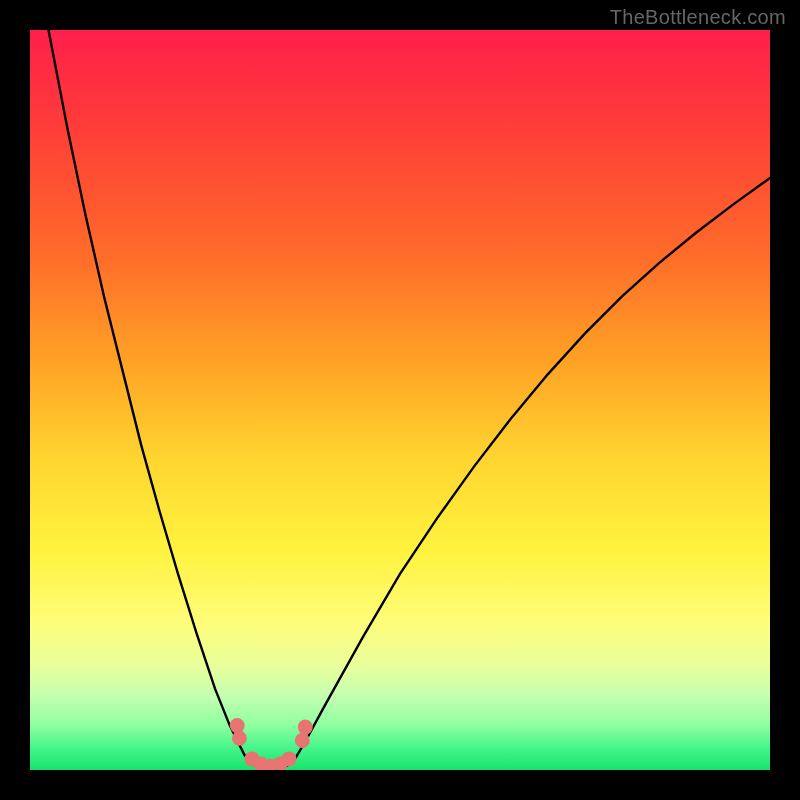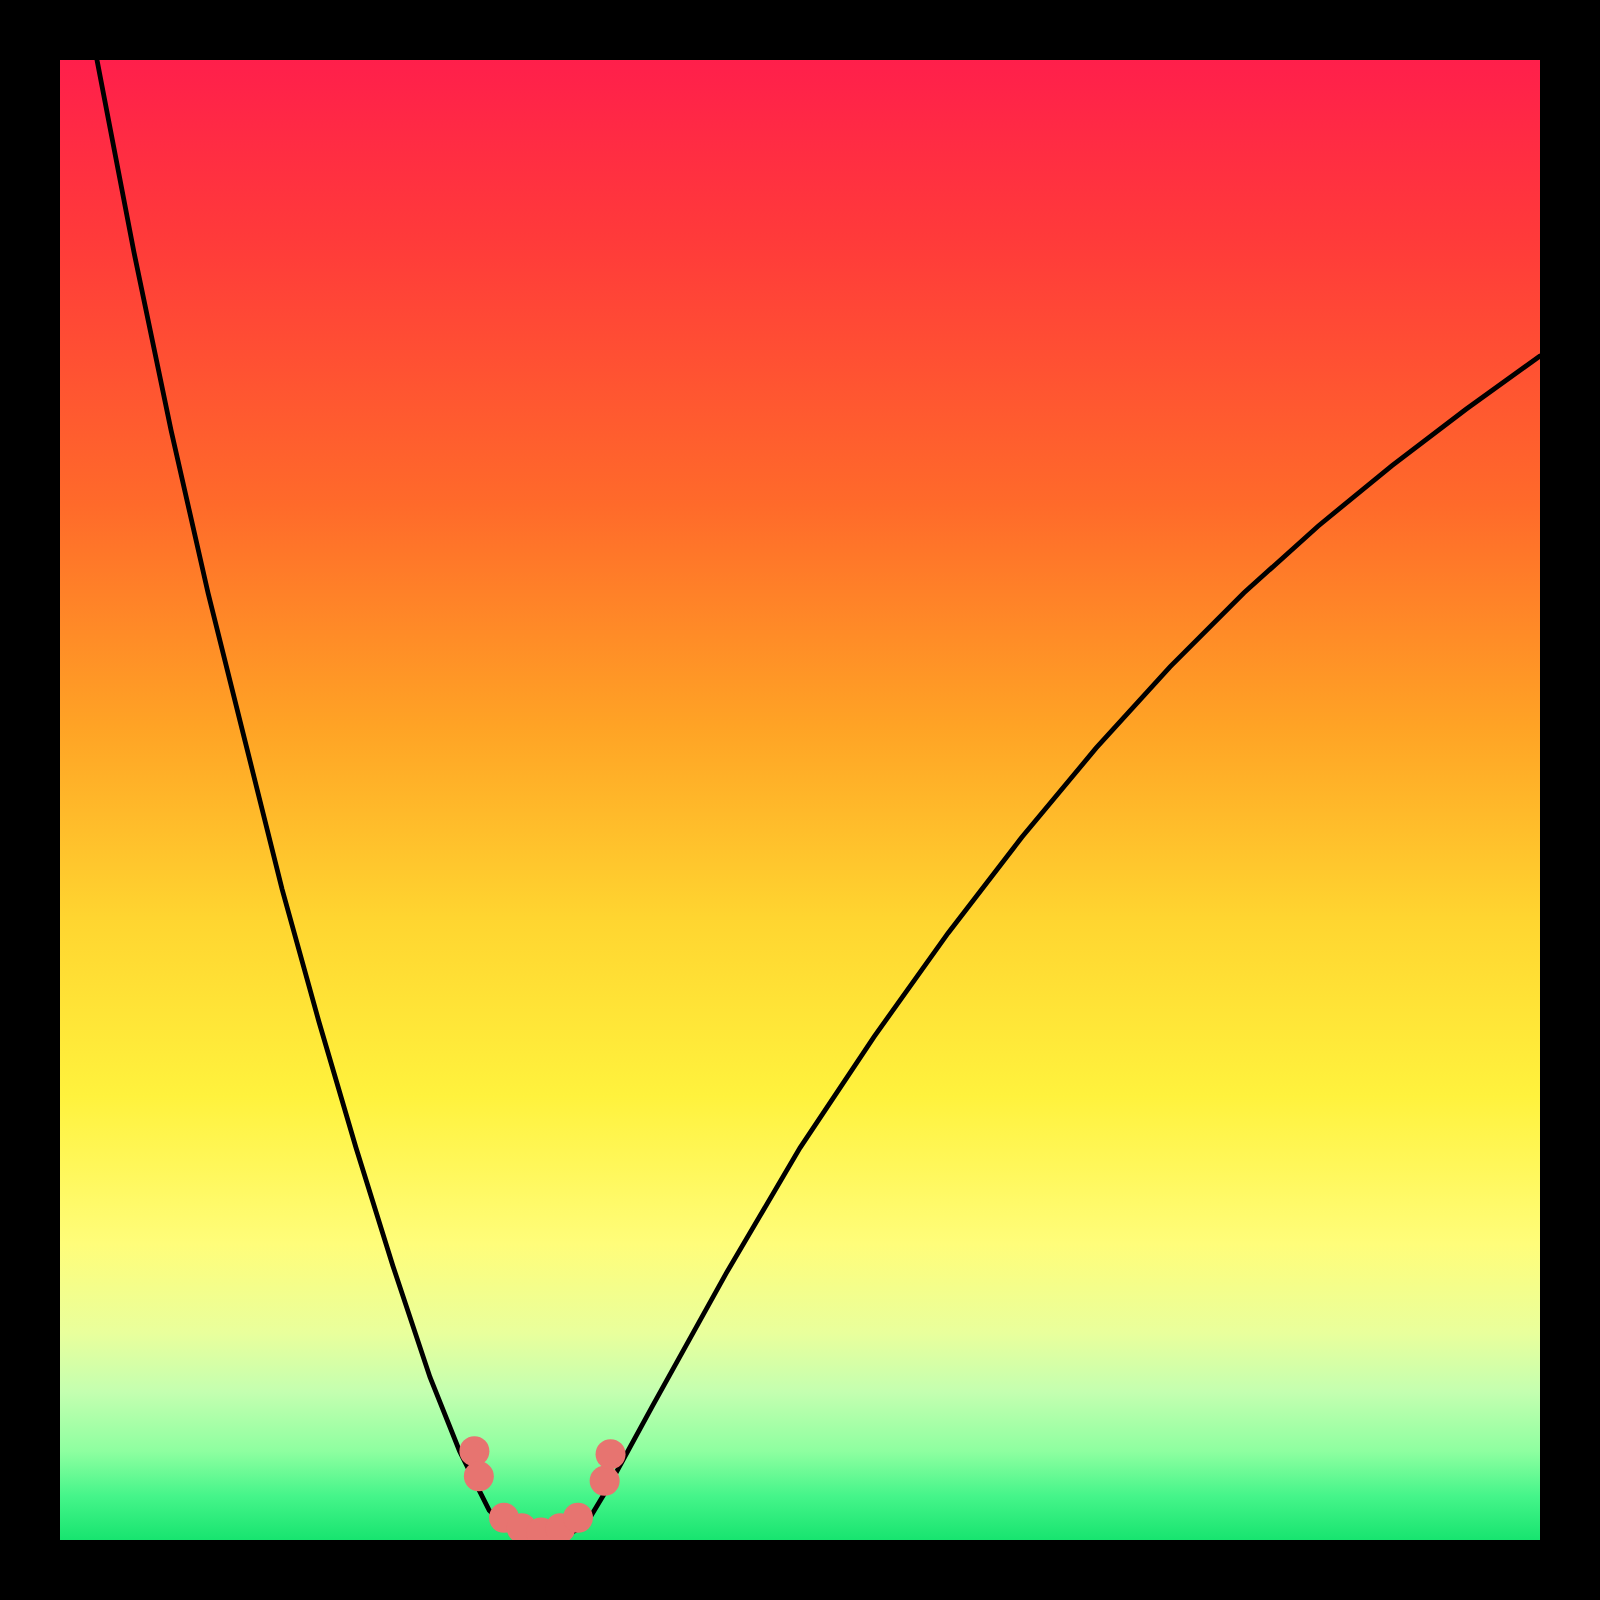--- a/index.html
+++ b/index.html
@@ -72,13 +72,14 @@
           <circle cx="222.00" cy="728.90" r="7.5" fill="#e77470"></circle>
           <circle cx="230.88" cy="734.08" r="7.5" fill="#e77470"></circle>
           <circle cx="240.50" cy="736.30" r="7.5" fill="#e77470"></circle>
           <circle cx="250.12" cy="734.08" r="7.5" fill="#e77470"></circle>
           <circle cx="259.00" cy="728.90" r="7.5" fill="#e77470"></circle>
           <circle cx="272.32" cy="710.40" r="7.5" fill="#e77470"></circle>
           <circle cx="275.28" cy="697.08" r="7.5" fill="#e77470"></circle>
         </g>
     </svg>
   </div>
+  <div class="watermark">TheBottleneck.com</div>
 </div>
 
 </body></html>

